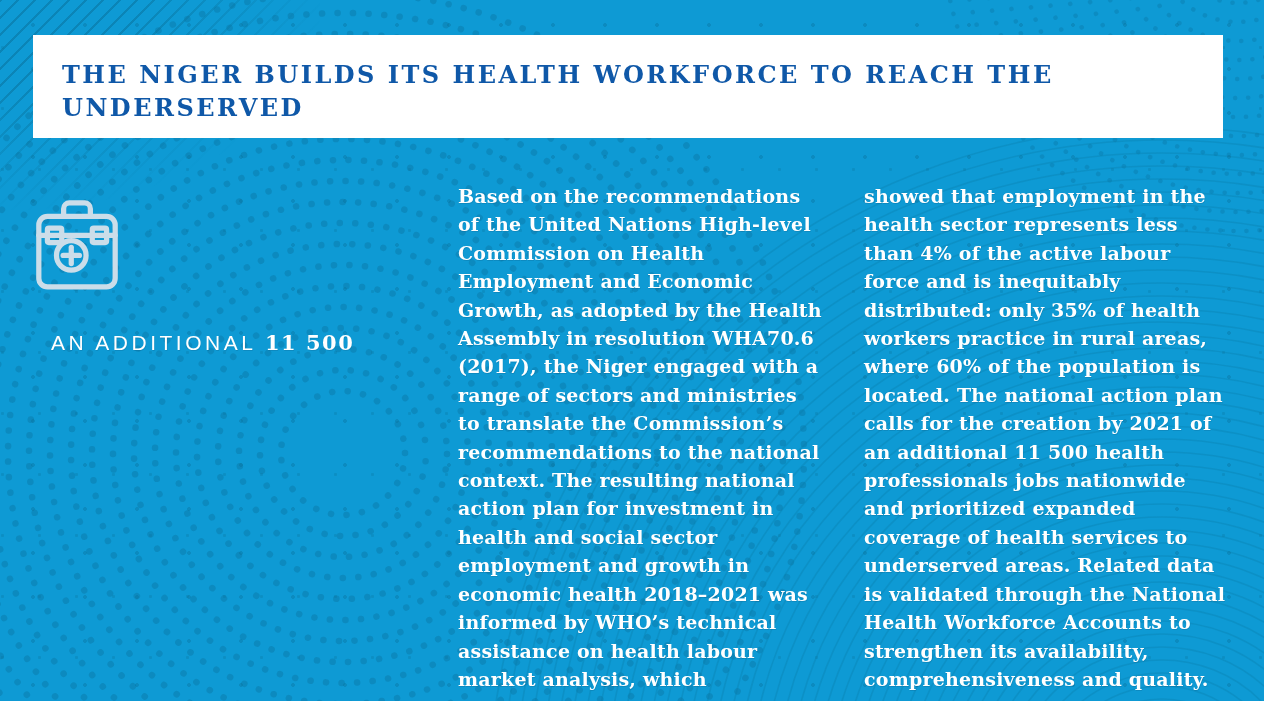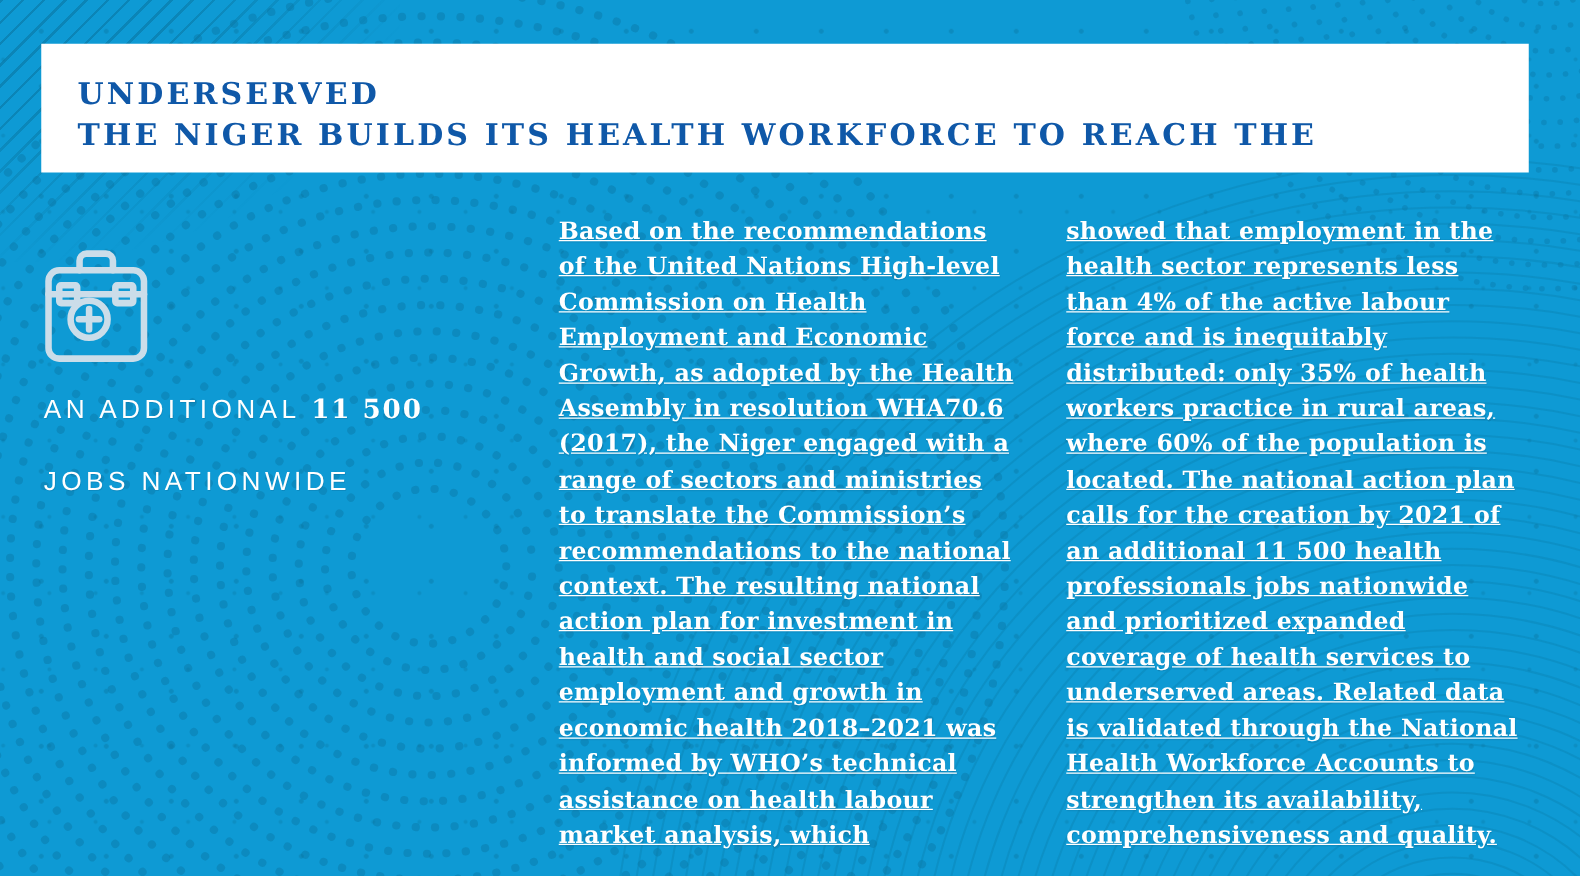--- a/index.html
+++ b/index.html
@@ -58,50 +58,49 @@
   }
   .highlight {
     position: absolute; left: 35px; top: 193px;
     width: 390px;
     z-index: 1;
   }
   .kit-icon { display: block; }
   .caption {
     position: absolute; left: 0; top: 119px;
     width: 390px;
-    margin: 0;
+    margin: 16px;
     color: #FFFFFF;
     font-size: 21px;
     line-height: 29px;
     text-shadow: 0.5px 1px 0 rgba(10,90,130,0.25);
   }
   .caption .sans {
     font-family: "Liberation Sans", sans-serif;
     font-weight: 400;
     letter-spacing: 3.5px;
   }
   .caption .slab {
     font-family: "DejaVu Serif", serif;
     font-weight: 700;
     letter-spacing: 1.5px;
   }
   .columns { position: absolute; top: 170px; left: 0; z-index: 1; }
   .body-col {
     position: absolute;
     top: 0;
-    margin: 1px;
+    margin: 12px;
     width: 364px;
     color: #FFFFFF;
     font-family: "DejaVu Serif", serif;
     font-weight: 700;
     font-size: 19px;
     line-height: 28.4px;
     letter-spacing: 0.2px;
     text-shadow: 0.5px 1px 0 rgba(10,90,130,0.25);
-    text-decoration: underline;
   }
   .col-1 { left: 446px; }
   .col-2 { left: 852px; }
 </style>
 </head>
 <body>
 
 <div class="page">
 
   <svg class="bg-pattern" id="bg-pattern" viewBox="0 0 1264 701" aria-hidden="true">
@@ -190,42 +189,41 @@
         <circle cx="1162" cy="800" r="647" fill="none" stroke="#0A7BA8" stroke-width="1.6" opacity="0.32"></circle>
         <circle cx="1162" cy="800" r="660" fill="none" stroke="#0A7BA8" stroke-width="1.6" opacity="0.32"></circle>
         <circle cx="1162" cy="800" r="673" fill="none" stroke="#0A7BA8" stroke-width="1.6" opacity="0.32"></circle>
       </g>
   </svg>
 
   <div class="diag-lines"></div>
 
   <header class="banner">
     <h1>
+      <div class="title-line">THE NIGER BUILDS ITS HEALTH WORKFORCE TO REACH THE</div>
       <div class="title-line">UNDERSERVED</div>
-      <div class="title-line">THE NIGER BUILDS ITS HEALTH WORKFORCE TO REACH THE</div>
     </h1>
   </header>
 
   <aside class="highlight">
     <svg class="kit-icon" width="84" height="100" viewBox="0 0 88 100" fill="none" aria-hidden="true">
       <g stroke="#CBDDE9" stroke-width="5.5" fill="none" stroke-linejoin="round" stroke-linecap="round">
         <path d="M30 22 v-8 a6 6 0 0 1 6 -6 h16 a6 6 0 0 1 6 6 v8"></path>
         <rect x="4" y="22" width="80" height="74" rx="9"></rect>
         <line x1="4" y1="42" x2="84" y2="42"></line>
         <rect x="13" y="34.5" width="15" height="15" rx="1.5"></rect>
         <rect x="60" y="34.5" width="15" height="15" rx="1.5"></rect>
         <circle cx="38" cy="63" r="15.5"></circle>
         <line x1="29.5" y1="63" x2="46.5" y2="63"></line>
         <line x1="38" y1="54.5" x2="38" y2="71.5"></line>
       </g>
     </svg>
     <p class="caption">
       <span class="sans">AN ADDITIONAL </span><span class="slab">11&nbsp;500</span><br>
       <br>
-      <span class="sans">JOBS NATIONWIDE</span>
     </p>
   </aside>
 
   <main class="columns">
     <p class="body-col col-1">Based on the recommendations of the United Nations High-level Commission on Health Employment and Economic Growth, as adopted by the Health Assembly in resolution WHA70.6 (2017), the Niger engaged with a range of sectors and ministries to translate the Commission’s recommendations to the national context. The resulting national action plan for investment in health and social sector employment and growth in economic health 2018–2021 was informed by WHO’s technical assistance on health labour market analysis, which</p>
     <p class="body-col col-2">showed that employment in the health sector represents less than 4% of the active labour force and is inequitably distributed: only 35% of health workers practice in rural areas, where 60% of the population is located. The national action plan calls for the creation by 2021 of an additional 11&nbsp;500 health professionals jobs nationwide and prioritized expanded coverage of health services to underserved areas. Related data is validated through the National Health Workforce Accounts to strengthen its availability, comprehensiveness and quality.</p>
   </main>
 
 </div>
 

